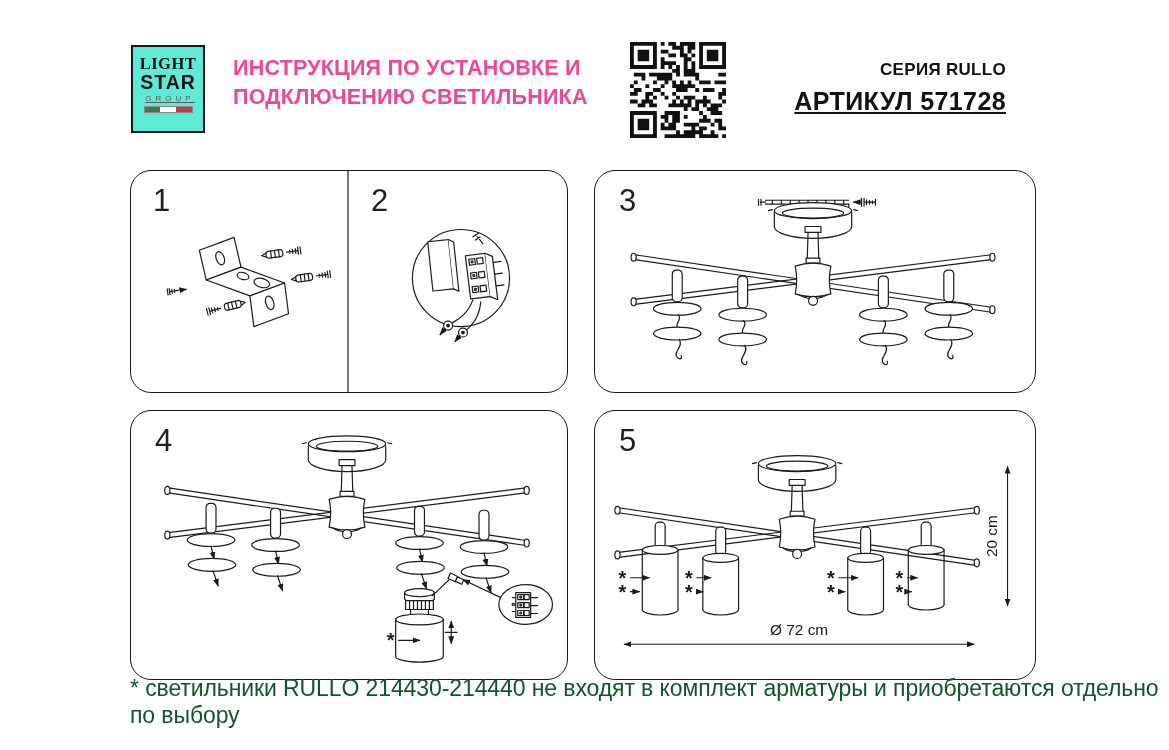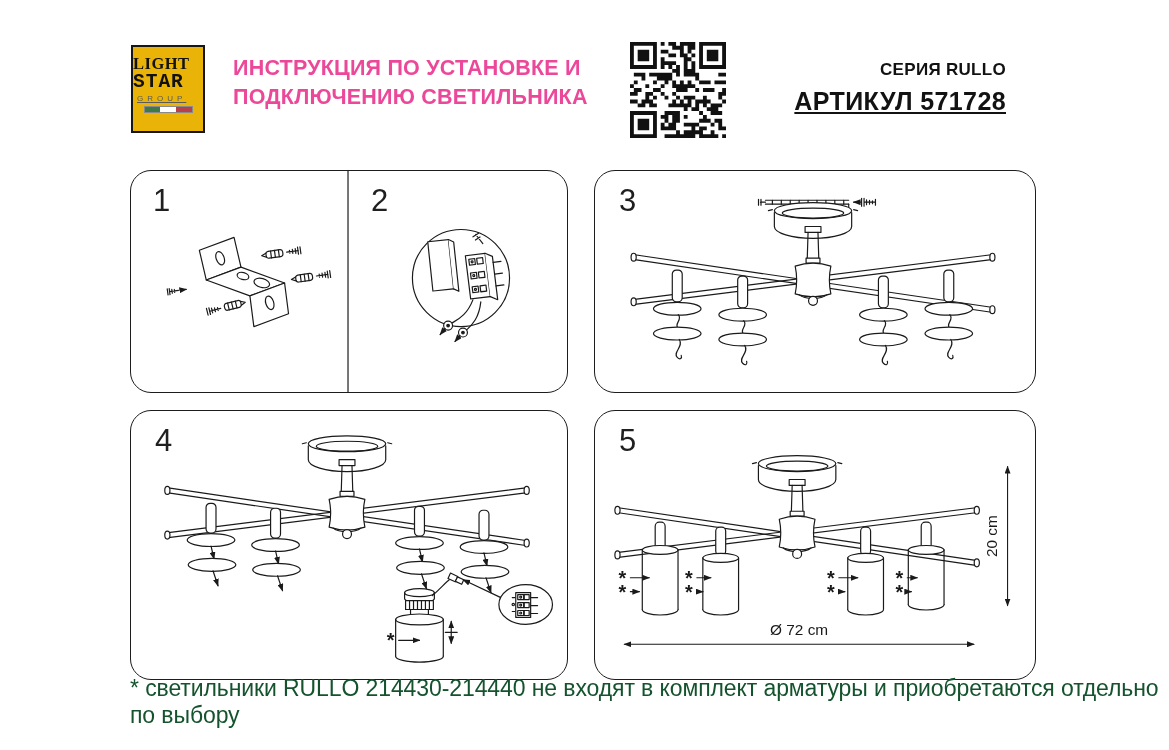--- a/index.html
+++ b/index.html
@@ -2,24 +2,24 @@
 <html><head>
 <meta charset="utf-8">
 <style>
   html,body{margin:0;padding:0;background:#e8e8e8;}
   .page{position:relative;width:1169px;height:750px;background:#ffffff;overflow:hidden;
         font-family:"Liberation Sans",sans-serif;color:#1a1a1a;}
   .abs{position:absolute;}
 
   
   .logo{left:131px;top:45px;width:74px;height:88px;border:2.5px solid #161616;
-        box-sizing:border-box;background:#eab308;}
+        box-sizing:border-box;text-align:center;background:#5eead4;}
   .logo-light{font-family:"Liberation Serif",serif;font-weight:bold;font-size:16.5px;
         letter-spacing:.5px;margin-top:8px;line-height:17px;color:#111;}
-  .logo-star{font-family:Liberation Mono, monospace;font-weight:bold;font-size:19.5px;
+  .logo-star{font-family:Liberation Sans, sans-serif;font-weight:bold;font-size:19.5px;
         letter-spacing:1px;line-height:20px;color:#111;}
   .logo-group{font-size:8px;color:#5a5a5a;letter-spacing:4px;margin-top:2px;text-indent:4px;text-decoration:underline;}
   .flag{width:47px;height:5px;margin:3px auto 0;display:flex;border:1px solid #8a8a8a;box-sizing:content-box;}
   .flag span{flex:1;height:100%;}
 
   .title{left:233px;top:54px;font-weight:bold;font-size:21.5px;line-height:28.5px;
         color:#ec4899;letter-spacing:.2px;}
   .qr{left:630px;top:42px;}
   .series-block{left:780px;top:60px;width:226px;text-align:right;color:#121212;}
   .series{font-weight:bold;font-size:17px;letter-spacing:.3px;}

